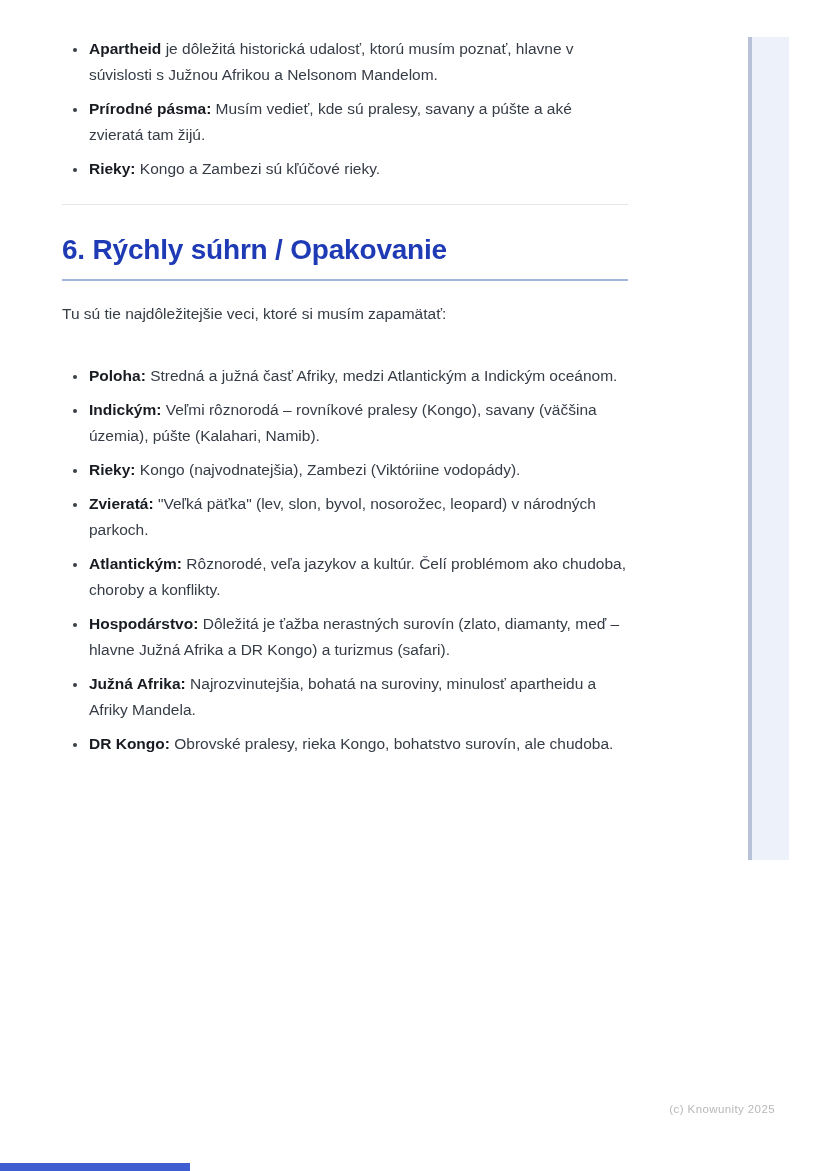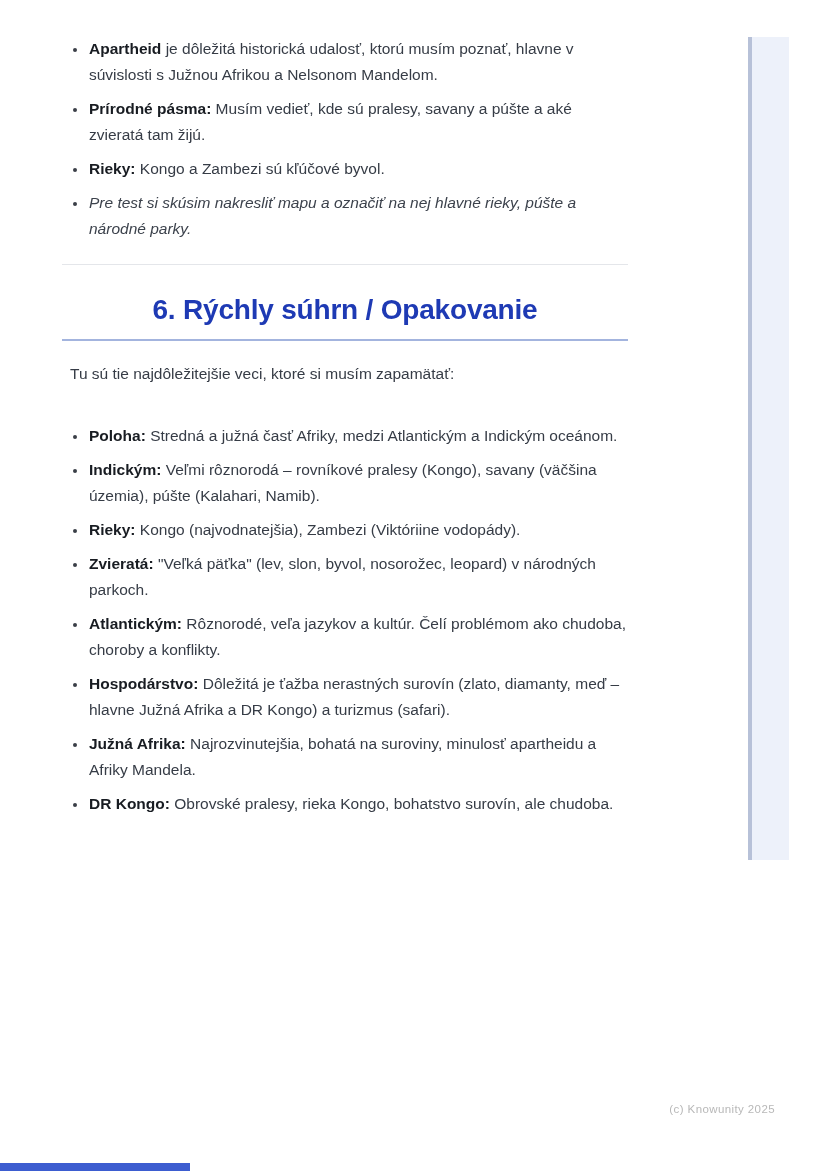--- a/index.html
+++ b/index.html
@@ -36,24 +36,23 @@
     border-top:1px solid var(--divider);
   }
   h1.section-heading {
     margin:25px 0 0 0;
     padding:0 0 9px 0;
     font-size:28px; line-height:40px;
     font-weight:bold;
     color:var(--heading);
     border-bottom:2px solid var(--heading-underline);
     letter-spacing:-0.2px;
-    text-align:center;
   }
   p.section-intro {
-    margin:20px 0 0 8px;
+    margin:20px 0 0 0;
     font-size:15.5px; line-height:26px;
     color:var(--body-text);
   }
   ul#summary-list { margin-top:36px; }
   .right-strip {
     position:absolute;
     left:748px; top:37px;
     width:37px; height:823px;
     background:var(--scroll-track);
     border-left:4px solid var(--scroll-edge);
@@ -73,28 +72,23 @@
   }
 </style>
 </head>
 <body>
 
 <div class="content">
 
   <ul class="doc-list" id="intro-list">
       <li><strong>Apartheid</strong><span> je dôležitá historická udalosť, ktorú musím poznať, hlavne v súvislosti s Južnou Afrikou a Nelsonom Mandelom.</span></li>
       <li><strong>Prírodné pásma:</strong><span> Musím vedieť, kde sú pralesy, savany a púšte a aké zvieratá tam žijú.</span></li>
-      <li><strong>Rieky:</strong><span> Kongo a Zambezi sú kľúčové byvol.</span></li>
+      <li><strong>Rieky:</strong><span> Kongo a Zambezi sú kľúčové rieky.</span></li>
     </ul>
 
-  <ul class="doc-list" id="note-list">
-    <li>
-      <span>Pre test si skúsim nakresliť mapu a označiť na nej hlavné rieky, púšte a národné parky.</span>
-    </li>
-  </ul>
 
   <hr class="divider">
 
   <h1 class="section-heading">6. Rýchly súhrn / Opakovanie</h1>
 
   <p class="section-intro">Tu sú tie najdôležitejšie veci, ktoré si musím zapamätať:</p>
 
   <ul class="doc-list" id="summary-list">
       <li><strong>Poloha:</strong><span> Stredná a južná časť Afriky, medzi Atlantickým a Indickým oceánom.</span></li>
       <li><strong>Indickým:</strong><span> Veľmi rôznorodá – rovníkové pralesy (Kongo), savany (väčšina územia), púšte (Kalahari, Namib).</span></li>

